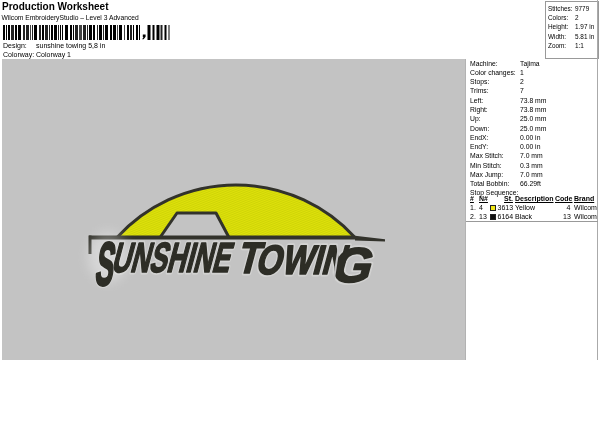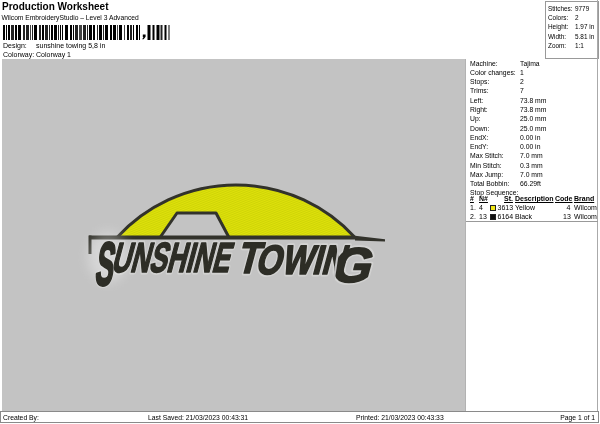--- a/index.html
+++ b/index.html
@@ -1,18 +1,18 @@
 <!DOCTYPE html>
 <html><head>
 <meta charset="utf-8">
 <style>
 text{text-rendering:geometricPrecision;}
 html,body{margin:0;padding:0;background:#fff;}
 body{font-family:"Liberation Sans",sans-serif;color:#000;}
-#page{position:relative;width:600px;height:424px;overflow:hidden;background:#fff;}
+#page{position:relative;width:600px;height:360px;overflow:hidden;background:#fff;}
 .abs{position:absolute;}
 .lbl{font-size:6.8px;line-height:9.3px;}
 .box{font-size:6.4px;line-height:9.35px;}
 </style>
 </head>
 <body>
 <div id="page">
 
   <div class="abs" style="left:2px;top:0.5px;font-size:10px;font-weight:bold;">Production Worksheet</div>
   <div class="abs" style="left:1.5px;top:14px;font-size:6.7px;">Wilcom EmbroideryStudio – Level 3 Advanced</div>

